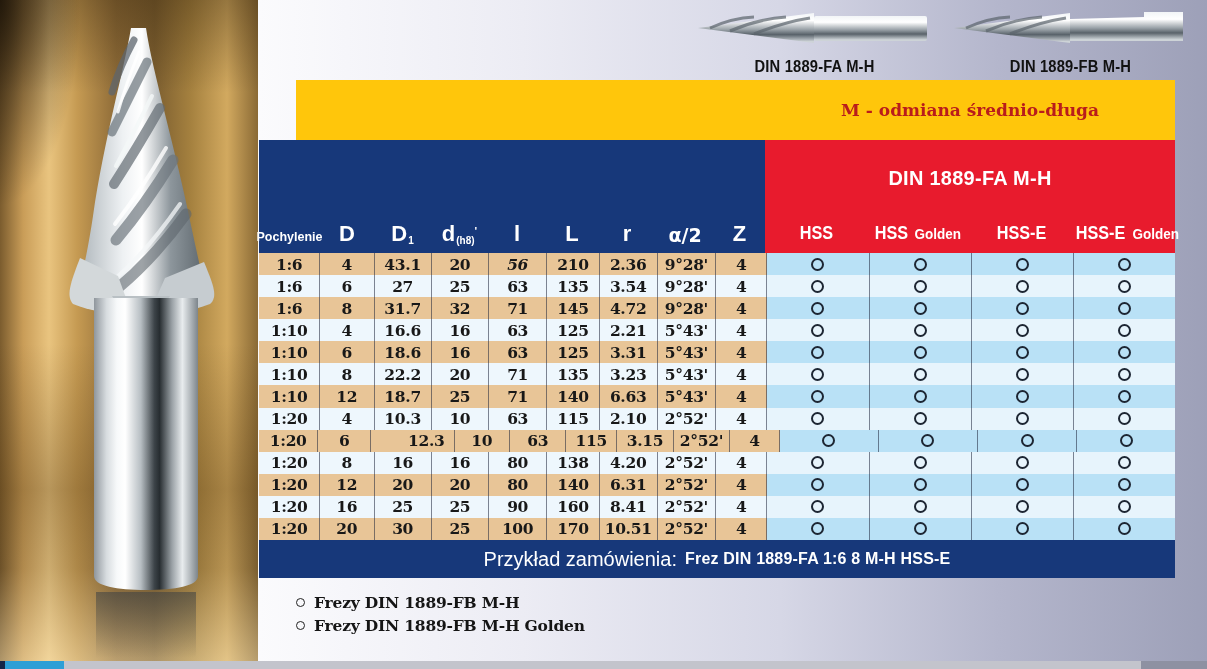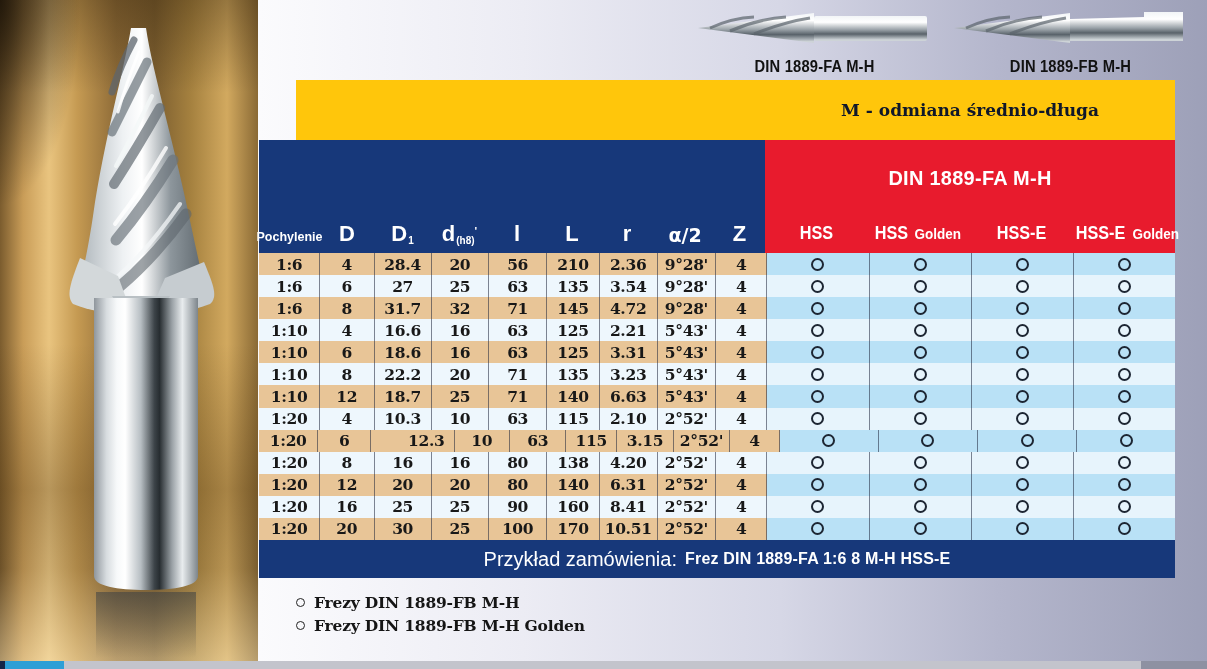--- a/index.html
+++ b/index.html
@@ -36,21 +36,21 @@
     transform:scaleX(.92);
   }
   
   .yellow-banner{
     position:absolute;left:296px;top:80px;width:879px;height:60px;
     background:var(--yellow,#ffc60b);
   }
   .yellow-banner .banner-text{
     position:absolute;left:469px;top:0;width:410px;height:60px;
     display:flex;align-items:center;justify-content:center;
-    font-family:"DejaVu Serif",serif;font-weight:700;font-size:17px;color:#0f172a;
+    font-family:"DejaVu Serif",serif;font-weight:700;font-size:17px;color:#b91c1c;
   }
   
   .spec-table{position:absolute;left:259px;top:140px;width:916px;height:438px;}
   .thead{position:absolute;left:0;top:0;width:916px;height:113px;}
   .thead-left{position:absolute;left:0;top:0;width:506px;height:113px;background:var(--navy,#17387a);}
   .thead-right{position:absolute;left:506px;top:0;width:410px;height:113px;background:var(--red,#e81b2d);}
   .group-title{
     position:absolute;left:0;top:26px;width:410px;text-align:center;
     color:#fff;font-weight:800;font-size:21px;letter-spacing:.3px;transform:scaleX(.95);
   }
@@ -242,23 +242,23 @@
           <div class="variant-cell"><span class="v-name">HSS-E</span></div>
           <div class="variant-cell"><span class="v-name">HSS-E</span><span class="v-qual">Golden</span></div>
         </div>
     </div>
   </div>
 
   <div class="rows" id="rows">
       <div class="trow">
         <div class="tcell bg-tan" style="width: 61px;">1:6</div>
         <div class="tcell bg-tan" style="width: 54px;">4</div>
-        <div class="tcell bg-tan" style="width: 57px;">28.4</div>
+        <div class="tcell bg-tan" style="width: 57px;">43.1</div>
         <div class="tcell bg-tan" style="width: 57px;">20</div>
-        <div class="tcell bg-tan" style="width: 58px;">56</div>
+        <div class="tcell bg-tan" style="width: 58px; font-style: italic;">56</div>
         <div class="tcell bg-tan" style="width: 52px;">210</div>
         <div class="tcell bg-tan" style="width: 58px;">2.36</div>
         <div class="tcell bg-tan" style="width: 58px;">9°28'</div>
         <div class="tcell bg-tan" style="width: 51px;">4</div>
         <div class="tcell bg-blue" style="width: 102.5px;">
           <span class="ring"></span>
         </div>
         <div class="tcell bg-blue" style="width: 102.5px;">
           <span class="ring"></span>
         </div>

